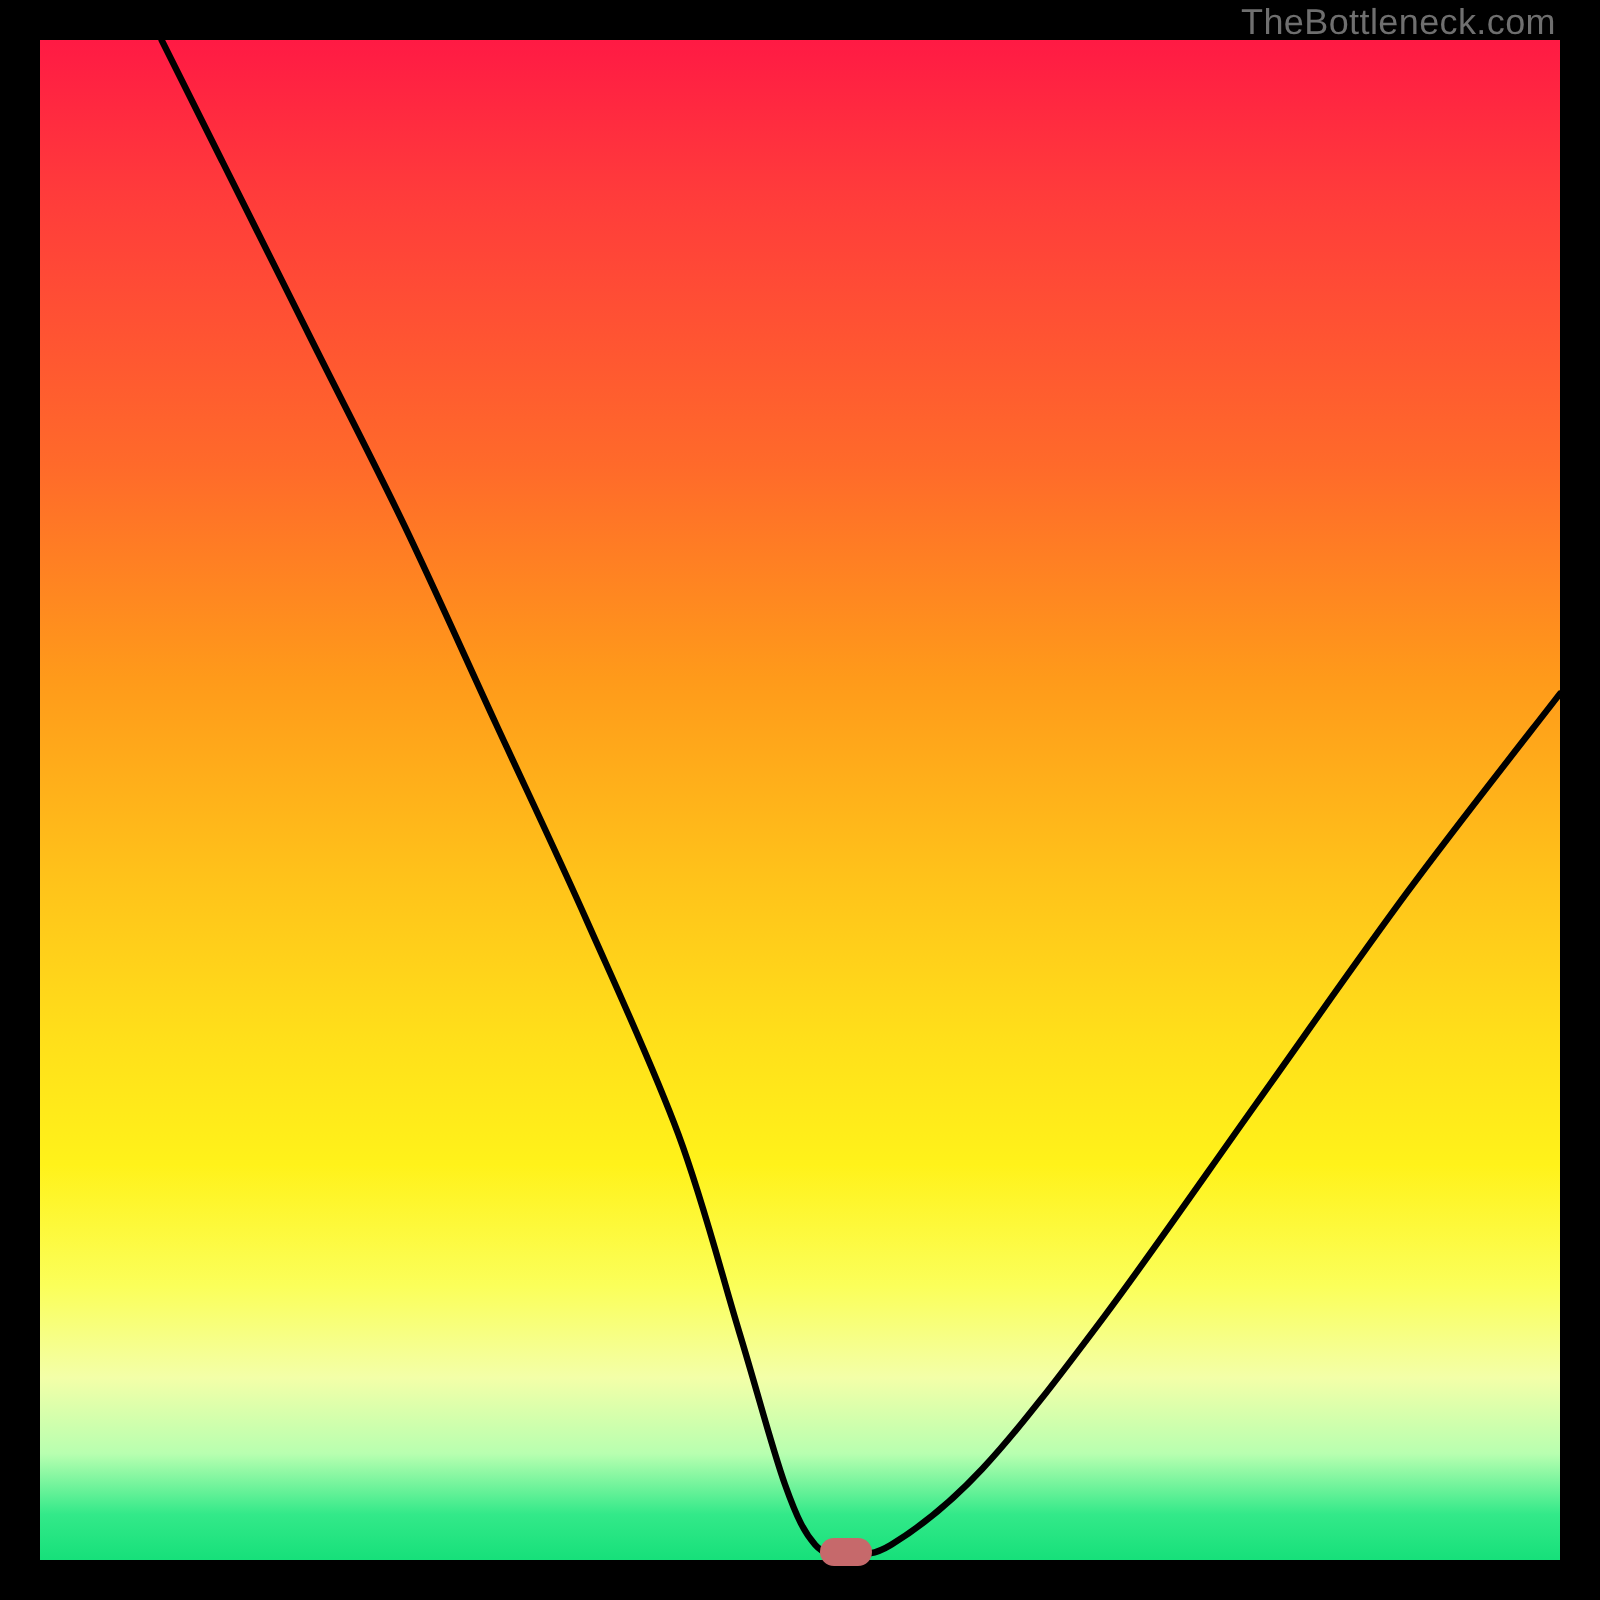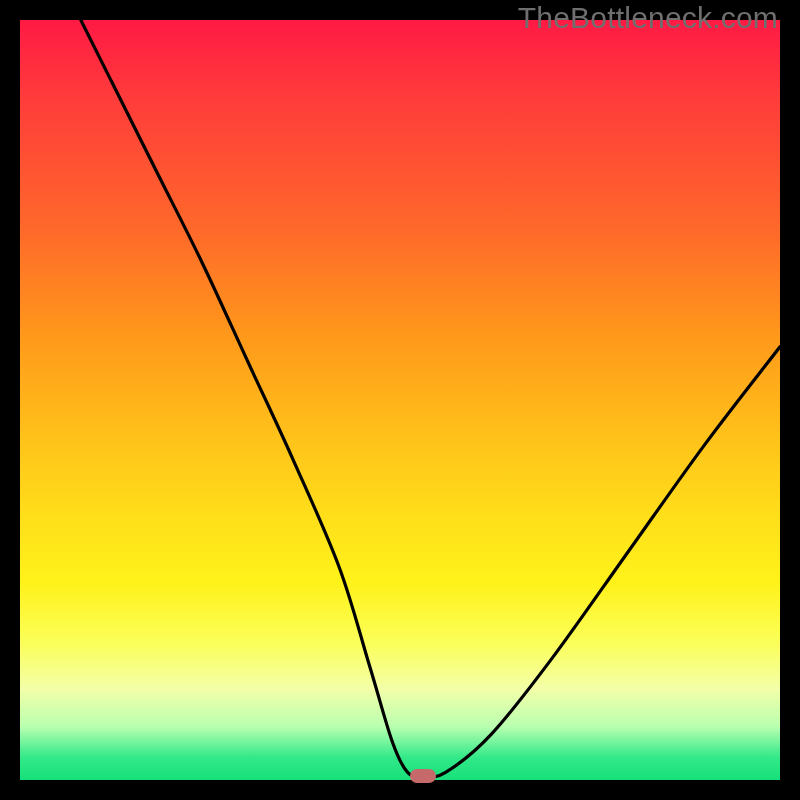--- a/index.html
+++ b/index.html
@@ -37,21 +37,21 @@
       #b8ffb0 93%,
       #33e989 97%,
       #16e07a 100%
     );
   }
   .watermark {
     position: absolute;
     top: 1px;
     right: 22px;
     color: #6f6f6f;
-    font-size: 30px;
+    font-size: 18px;
     font-weight: 500;
     letter-spacing: 0.2px;
     user-select: none;
   }
   svg.curve {
     position: absolute;
     left: 0;
     top: 0;
     width: 760px;
     height: 760px;

